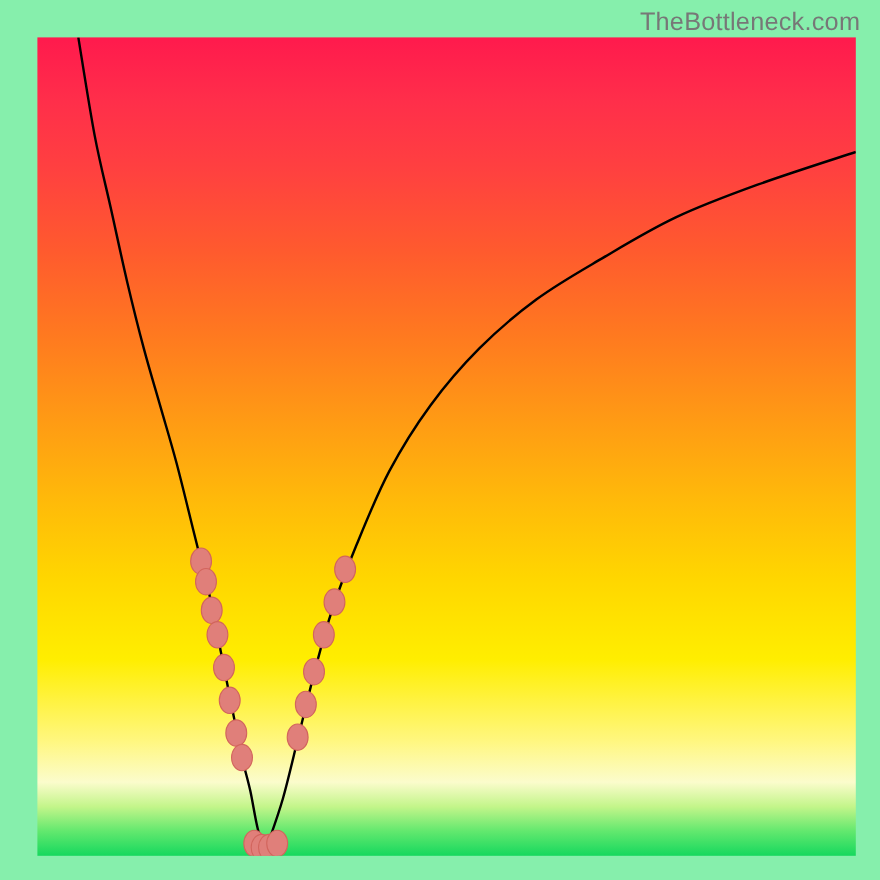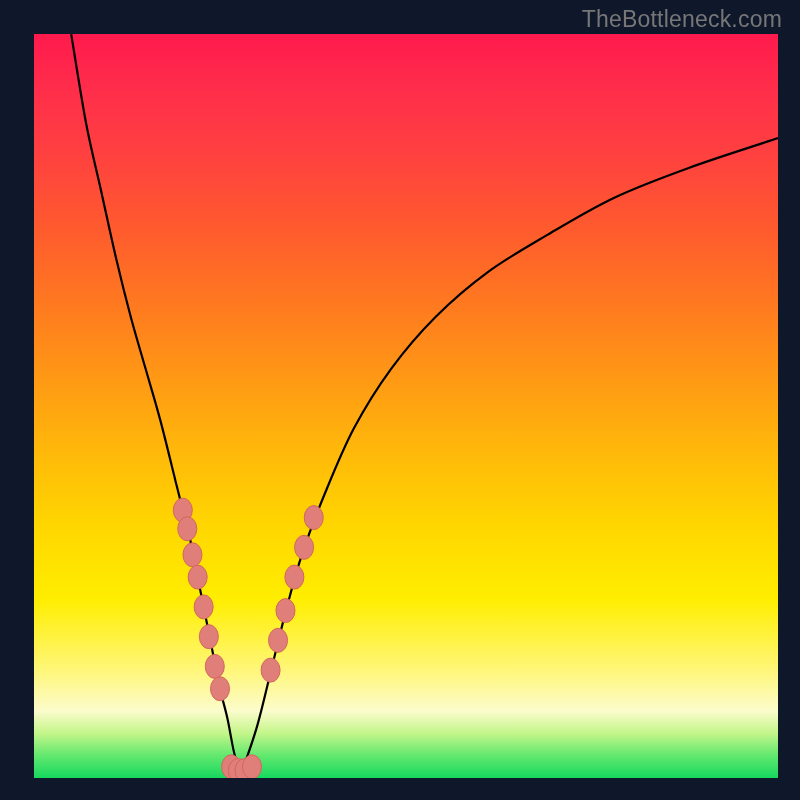--- a/index.html
+++ b/index.html
@@ -3,21 +3,21 @@
 <meta charset="utf-8">
 <style>
   * { margin: 0; padding: 0; box-sizing: border-box; }
   html, body { width: 800px; height: 800px; overflow: hidden; }
   body { background: #000; font-family: Arial, Helvetica, sans-serif; }
 
   .frame {
     position: absolute;
     left: 0; top: 0;
     width: 800px; height: 800px;
-    background: #0f172a;
+    background: #86efac;
   }
 
   .plot {
     position: absolute;
     left: 34px;
     top: 34px;
     width: 744px;
     height: 744px;
     background: linear-gradient(to bottom,
       #ff1a4d 0%,

